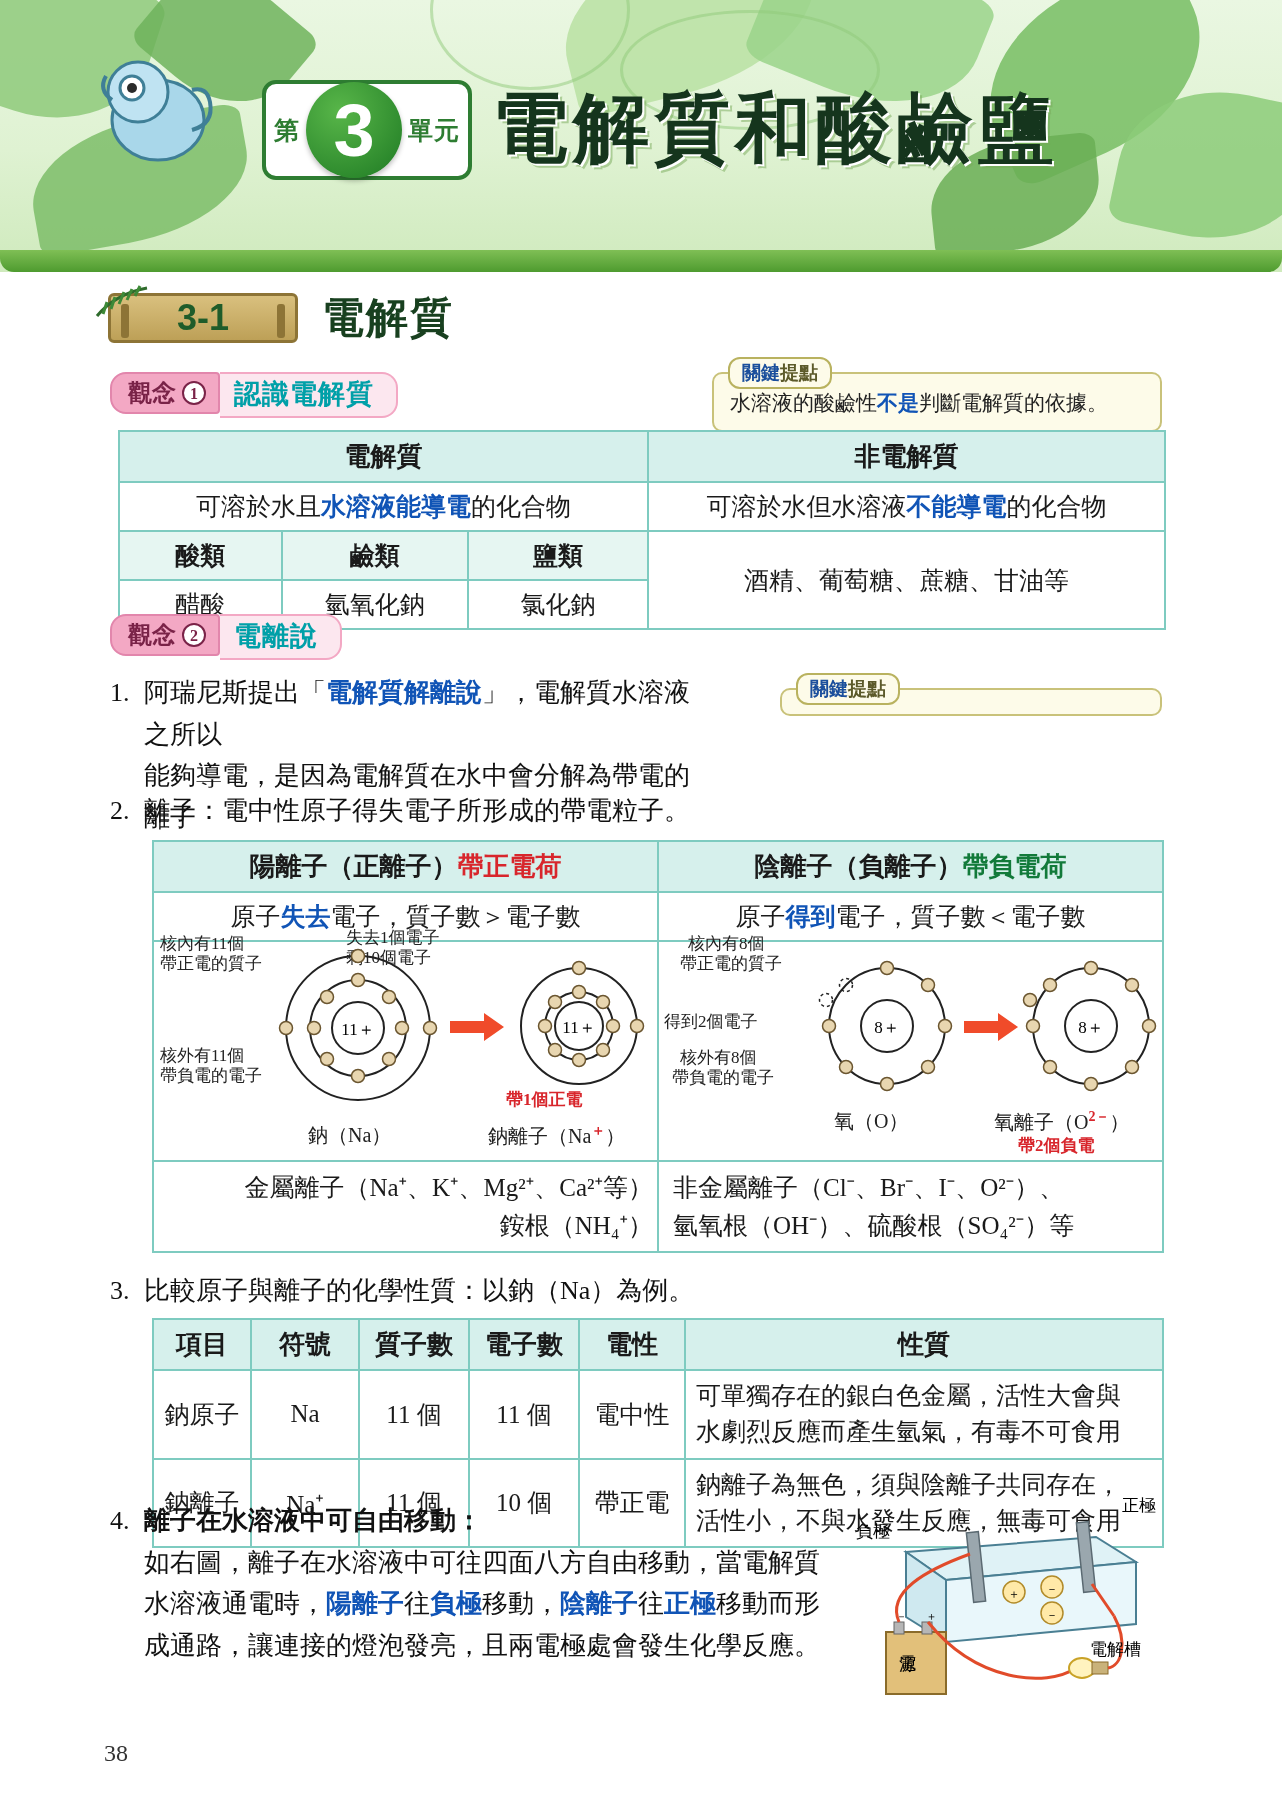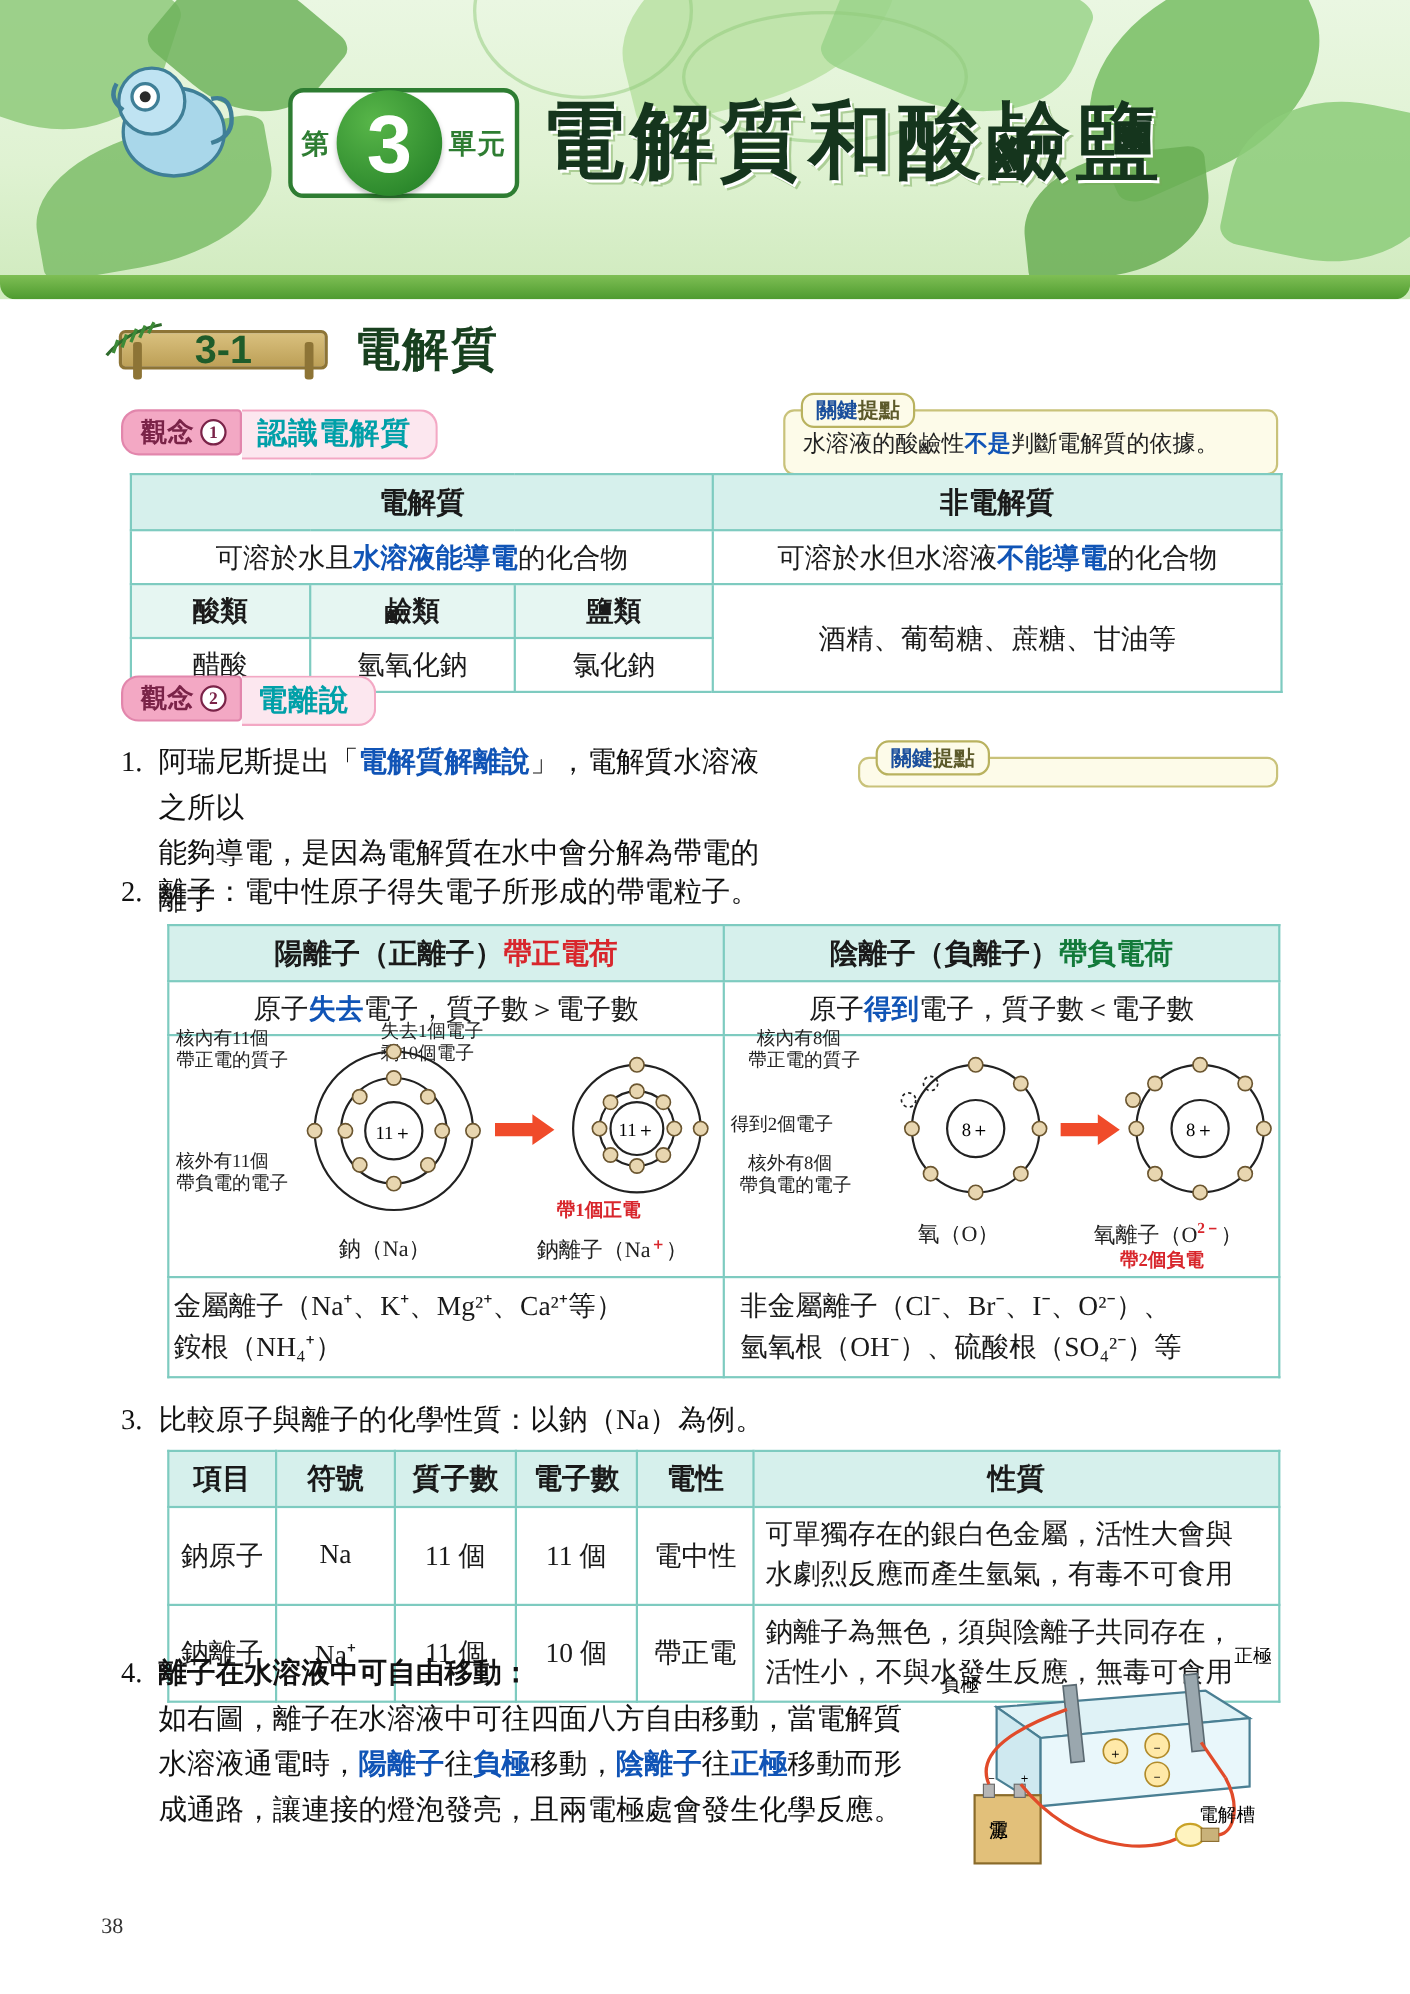--- a/index.html
+++ b/index.html
@@ -53,21 +53,21 @@
     text-shadow:2px 2px 0 #ffffff, 4px 4px 0 rgba(120,170,90,.5);
   }
   .chameleon {
     position:absolute; left:92px; top:40px; width:130px; height:140px;
   }
   
   .sec-head {
     position:absolute; left:108px; top:290px; display:flex; align-items:center;
   }
   .sec-tag {
-    width:190px; height:36px;
+    width:190px; height:50px;
     background:linear-gradient(180deg,#d9c07e,#bda057);
     border:3px solid #8d7436; border-radius:6px;
     color:#1f5c2a; font-size:36px; font-weight:bold;
     display:flex; align-items:center; justify-content:center;
     font-family:"Liberation Sans", sans-serif;
     position:relative;
   }
   .sec-tag:before, .sec-tag:after{
     content:""; position:absolute; top:8px; width:8px; height:34px;
     background:#8d7436; border-radius:3px;
@@ -131,22 +131,22 @@
   .li {
     position:absolute; font-size:26px; color:#111; line-height:1.6;
   }
   .li .num { position:absolute; left:0; top:0; }
   .li .txt { display:block; margin-left:34px; }
   
   .diagram-box { position:absolute; }
   .atom-label { font-size:17px; color:#222; }
   
   .pageno {
-    position:absolute; left:92px; top:1740px;
-    font-size:20px; color:#333;
+    position:absolute; left:104px; top:1740px;
+    font-size:24px; color:#333;
   }
   
   .illus { position:absolute; }
 </style>
 </head>
 <body>
 
 <div class="banner">
   <div class="leaf" style="left:-40px;top:-30px;width:190px;height:150px;background:#8ec97a;transform:rotate(18deg);"></div>
   <div class="leaf" style="left:30px;top:120px;width:220px;height:120px;background:#7dbd68;transform:rotate(-10deg);"></div>
@@ -279,21 +279,21 @@
     </td>
     <td class="plain">
       <span>原子</span><span class="bluebold">得到</span><span>電子，質子數＜電子數</span>
     </td>
   </tr>
   <tr>
     <td class="plain" style="height:220px;"></td>
     <td class="plain"></td>
   </tr>
   <tr>
-    <td class="plain" style="text-align:left; line-height:1.5;">
+    <td class="plain" style="text-align:right; line-height:1.5;">
       <div>金屬離子（Na⁺、K⁺、Mg²⁺、Ca²⁺等）</div>
       <div>銨根（NH₄⁺）</div>
     </td>
     <td class="plain" style="text-align:left; padding-left:14px; line-height:1.5;border-radius:22px;">
       <div>非金屬離子（Cl⁻、Br⁻、I⁻、O²⁻）、</div>
       <div>氫氧根（OH⁻）、硫酸根（SO₄²⁻）等</div>
     </td>
   </tr>
 </tbody>
   </table>

